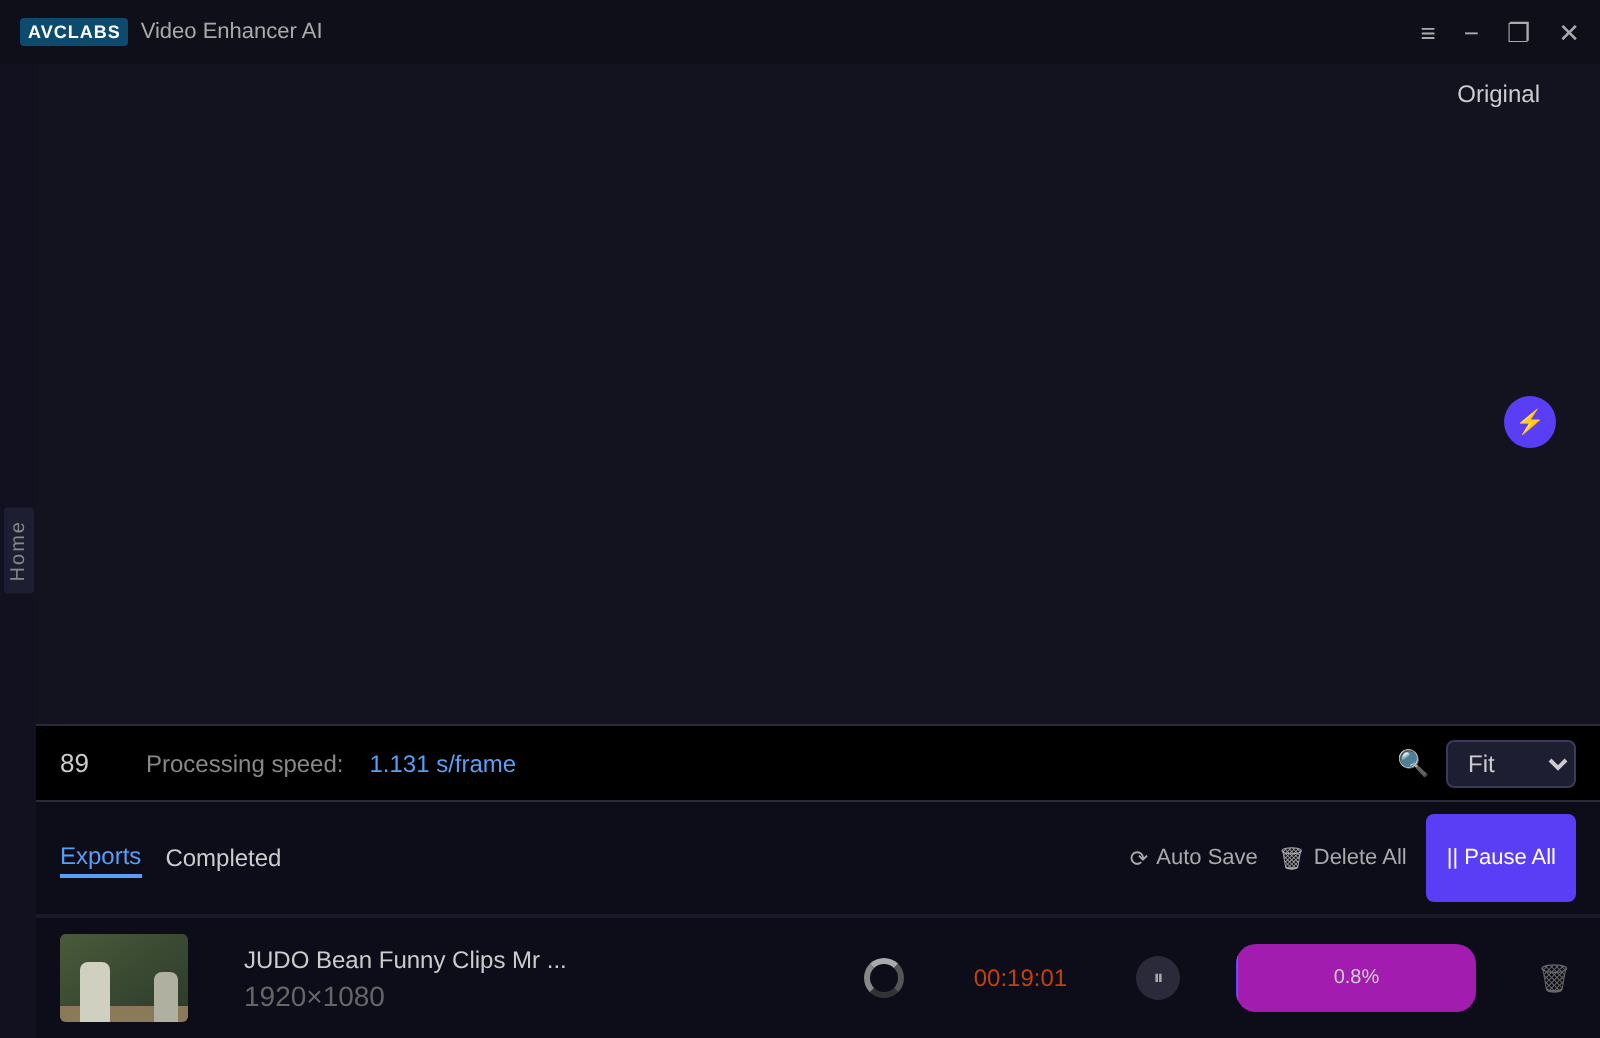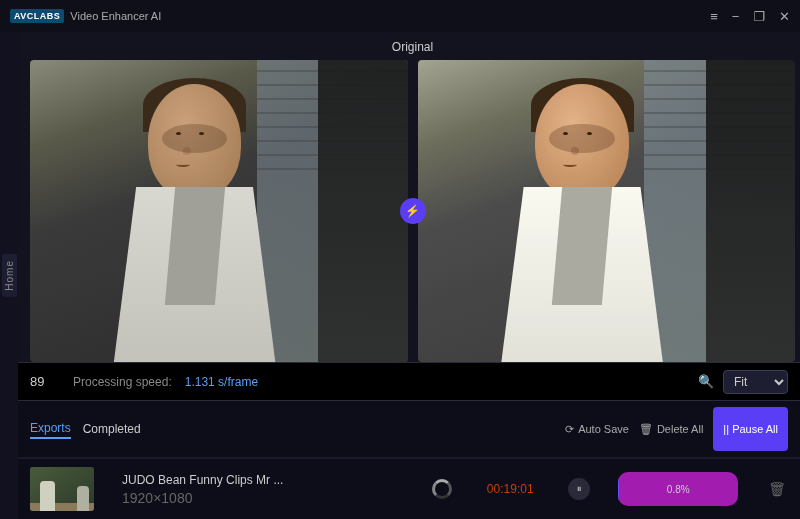--- a/index.html
+++ b/index.html
@@ -87,21 +87,22 @@
       display: flex;
       flex-direction: column;
       background: #13131f;
     }
 
     
     .video-area {
       flex: 1;
       display: flex;
       flex-direction: column;
-      padding: 8px 5px 0 12px;
+      padding: 8px 30px 0 12px;
+      align-items: flex-end;
     }
 
     .video-labels {
       display: flex;
       justify-content: space-around;
       margin-bottom: 6px;
     }
     .video-label {
       font-size: 12px;
       color: #ccc;

